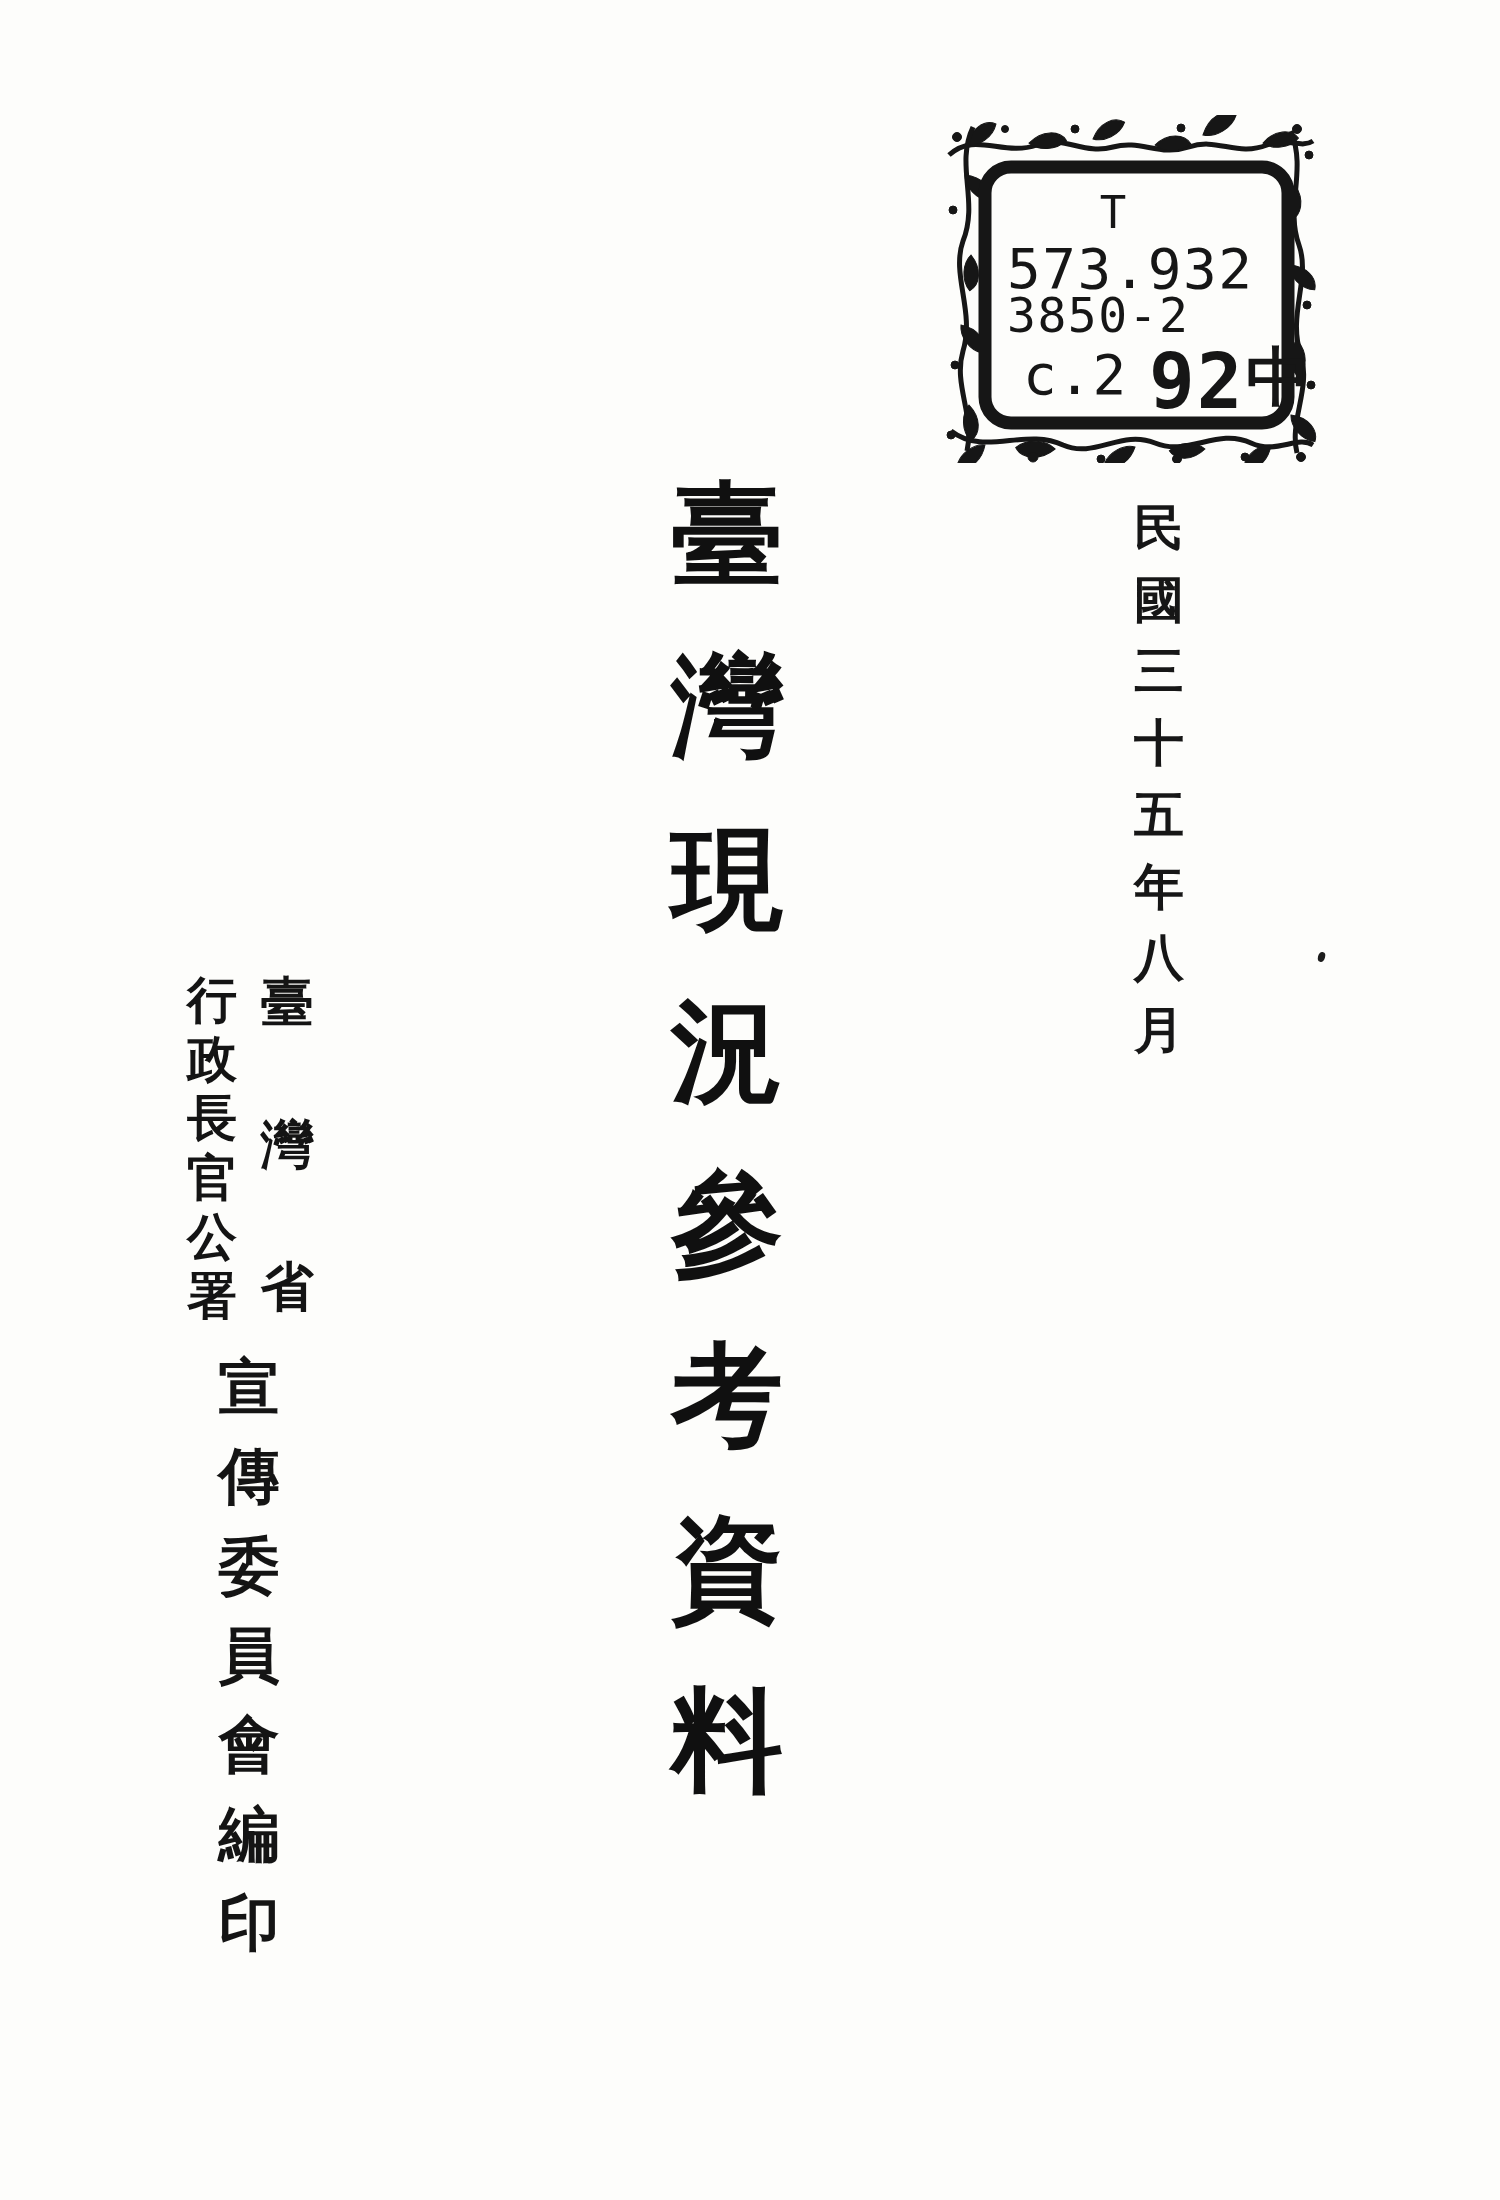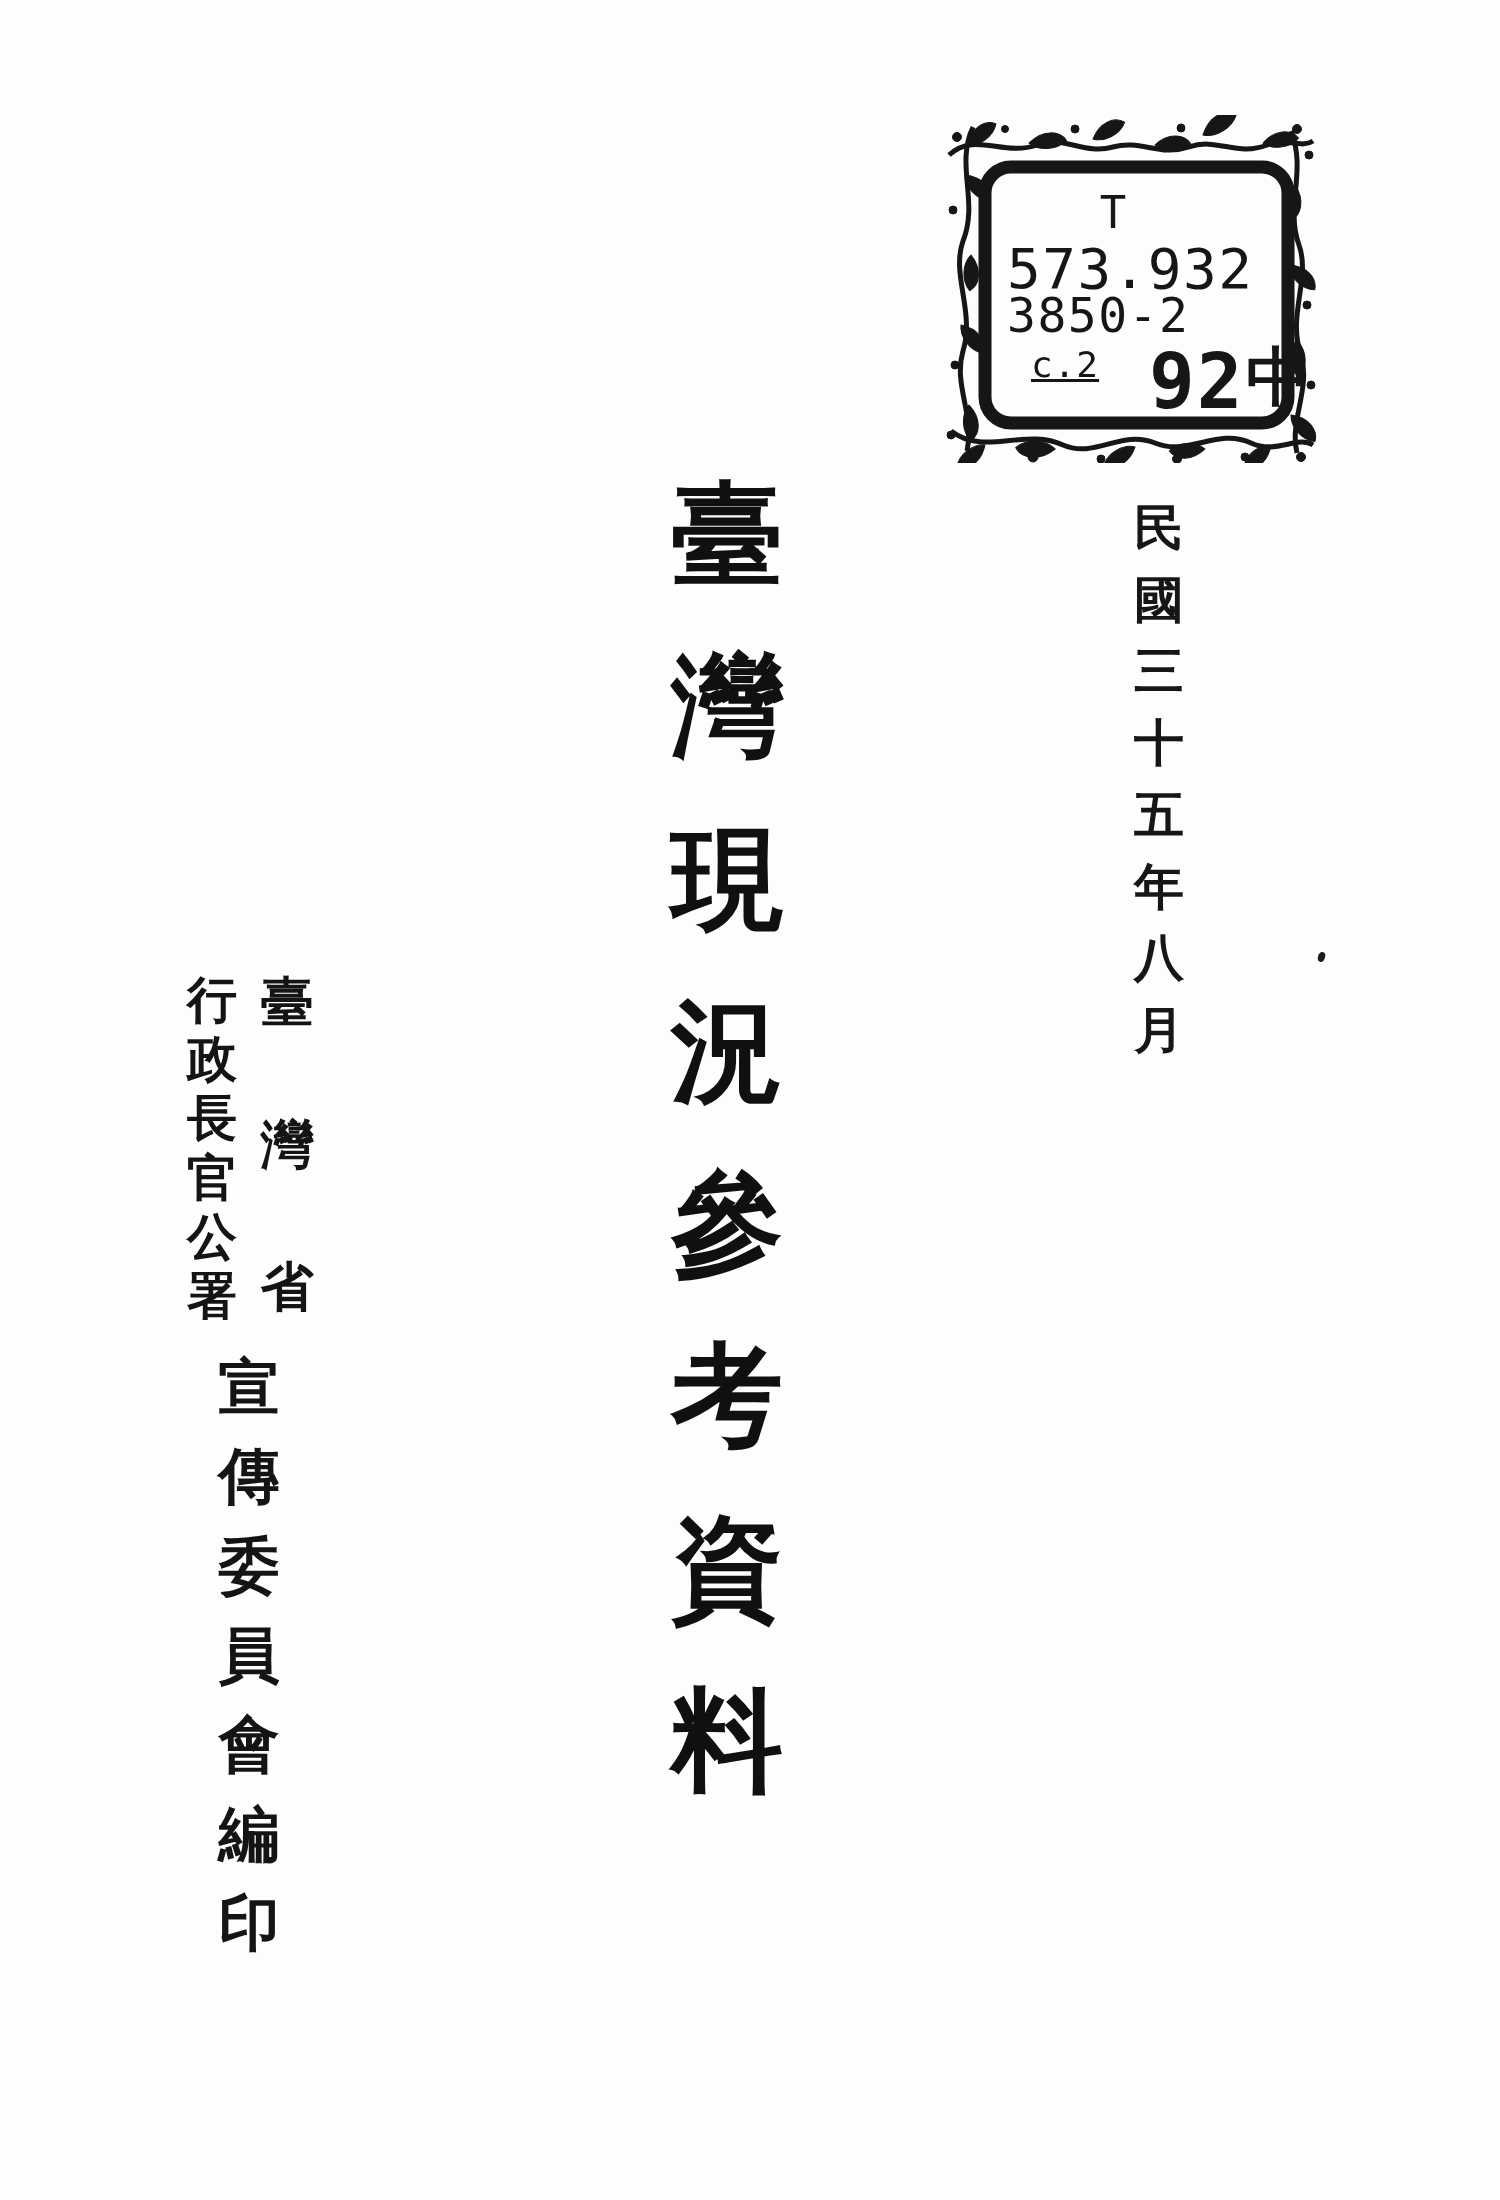--- a/index.html
+++ b/index.html
@@ -56,21 +56,21 @@
   .stamp .stamp-text{
     position:absolute;
     font-family:"DejaVu Sans Mono","Liberation Mono",monospace;
     color:#161616;
     line-height:1;
     white-space:nowrap;
   }
   .st-prefix {left:146px;top:76px;width:44px;text-align:center;font-size:44px;}
   .st-line1  {left:62px;top:126px;font-size:56px;letter-spacing:1.5px;}
   .st-line2  {left:62px;top:176px;font-size:48px;letter-spacing:1.5px;}
-  .st-copy   {left:86px;top:232px;font-size:36px;letter-spacing:1px;text-decoration:underline;}
+  .st-copy   {left:78px;top:232px;font-size:56px;letter-spacing:1px;}
   .st-shelf-num{
     left:204px;top:229px;
     font-family:"DejaVu Serif","Liberation Serif",serif;
     font-weight:700;font-size:76px;letter-spacing:2px;
   }
   .st-shelf-suffix{
     left:301px;top:230px;
     font-family:"DejaVu Serif","Liberation Serif",serif;
     font-weight:700;font-size:64px;
   }

